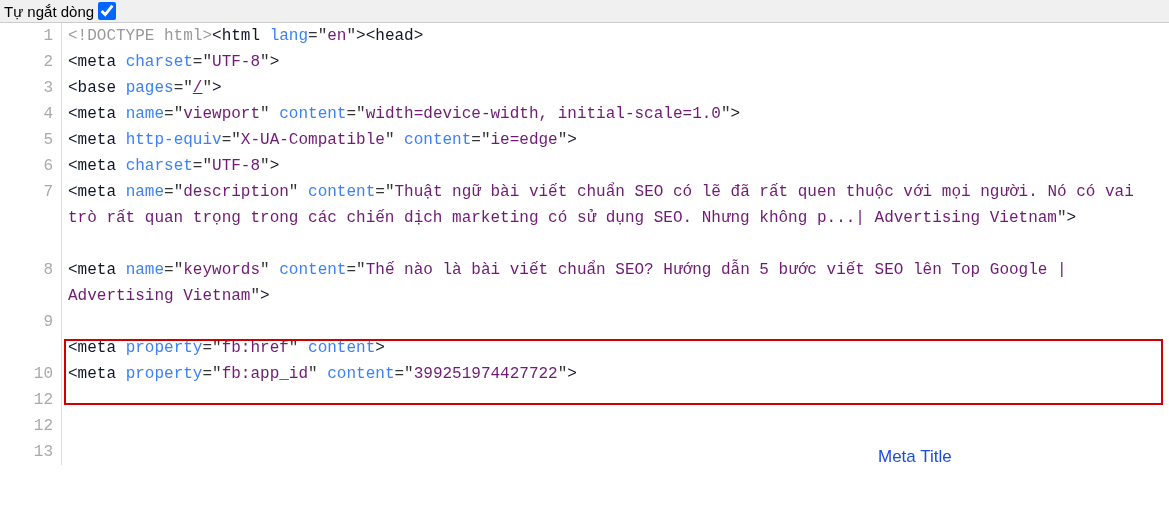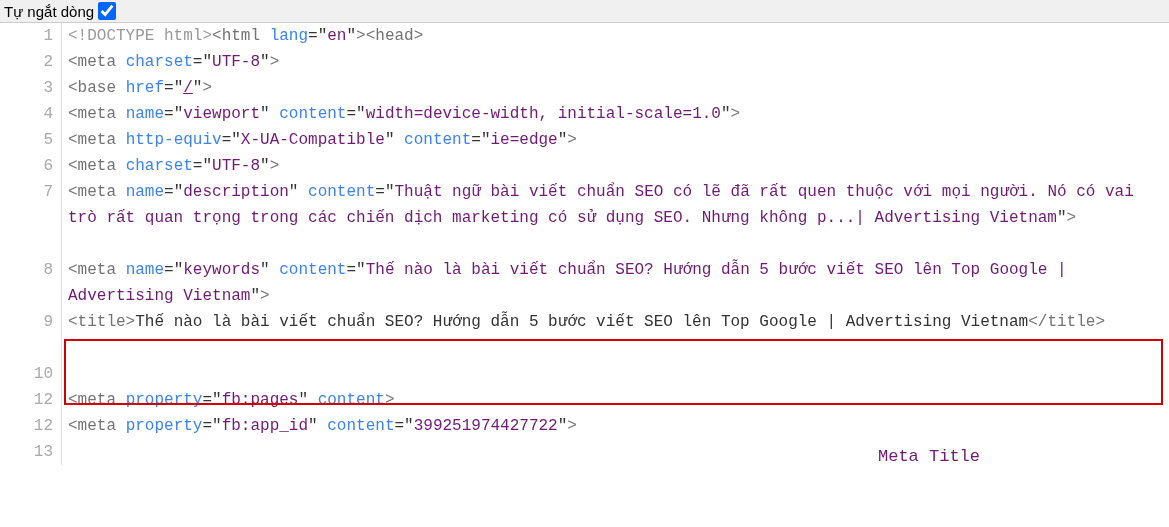--- a/index.html
+++ b/index.html
@@ -49,34 +49,34 @@
   position: relative;
 }
 .code .line {
   font-size: 16px;
   line-height: 26px;
   white-space: pre-wrap;
   word-break: break-word;
   color: #333;
 }
 .t-comment { color: #999; }
-.t-tag { color: #737373; }
+.t-tag { color: #0f172a; }
 .t-attr-name { color: #3b82f6; }
 .t-attr-val { color: #701a75; }
 .t-text { color: #333; }
 .t-underline { text-decoration: underline; }
 .highlight-box {
   position: absolute;
   border: 2px solid #d00000;
   pointer-events: none;
 }
 .annotation {
   position: absolute;
-  font-family: Liberation Mono, monospace;
-  color: #701a75;
+  font-family: Liberation Sans, sans-serif;
+  color: #1d4ed8;
   font-size: 17px;
 }
 </style>
 </head>
 <body>
 
 <div class="toolbar">
   <label>Tự ngắt dòng</label>
   <input type="checkbox" id="wrap-cb" checked="" style="">
 </div>
@@ -93,27 +93,26 @@
       <div class="ln" style="height: 52px;">8</div>
       <div class="ln" style="height: 52px;">9</div>
       <div class="ln" style="height: 26px;">10</div>
       <div class="ln" style="height: 26px;">12</div>
       <div class="ln" style="height: 26px;">12</div>
       <div class="ln" style="height: 26px;">13</div>
     </div>
   <div class="code" id="code">
       <div class="line" style="min-height: 26px;"><span class="t-comment">&lt;!DOCTYPE html&gt;</span><span class="t-tag">&lt;html</span><span class="t-text"> </span><span class="t-attr-name">lang</span><span class="t-text">="</span><span class="t-attr-val">en</span><span class="t-text">"</span><span class="t-tag">&gt;&lt;head&gt;</span></div>
       <div class="line" style="min-height: 26px;"><span class="t-tag">&lt;meta</span><span class="t-text"> </span><span class="t-attr-name">charset</span><span class="t-text">="</span><span class="t-attr-val">UTF-8</span><span class="t-text">"</span><span class="t-tag">&gt;</span></div>
-      <div class="line" style="min-height: 26px;"><span class="t-tag">&lt;base</span><span class="t-text"> </span><span class="t-attr-name">href</span><span class="t-text">="</span><span class="t-attr-val t-underline">/</span><span class="t-text">"</span><span class="t-tag">&gt;</span></div>
+      <div class="line" style="min-height: 26px;"><span class="t-tag">&lt;base</span><span class="t-text"> </span><span class="t-attr-name">pages</span><span class="t-text">="</span><span class="t-attr-val t-underline">/</span><span class="t-text">"</span><span class="t-tag">&gt;</span></div>
       <div class="line" style="min-height: 26px;"><span class="t-tag">&lt;meta</span><span class="t-text"> </span><span class="t-attr-name">name</span><span class="t-text">="</span><span class="t-attr-val">viewport</span><span class="t-text">" </span><span class="t-attr-name">content</span><span class="t-text">="</span><span class="t-attr-val">width=device-width, initial-scale=1.0</span><span class="t-text">"</span><span class="t-tag">&gt;</span></div>
       <div class="line" style="min-height: 26px;"><span class="t-tag">&lt;meta</span><span class="t-text"> </span><span class="t-attr-name">http-equiv</span><span class="t-text">="</span><span class="t-attr-val">X-UA-Compatible</span><span class="t-text">" </span><span class="t-attr-name">content</span><span class="t-text">="</span><span class="t-attr-val">ie=edge</span><span class="t-text">"</span><span class="t-tag">&gt;</span></div>
       <div class="line" style="min-height: 26px;"><span class="t-tag">&lt;meta</span><span class="t-text"> </span><span class="t-attr-name">charset</span><span class="t-text">="</span><span class="t-attr-val">UTF-8</span><span class="t-text">"</span><span class="t-tag">&gt;</span></div>
       <div class="line" style="min-height: 78px;"><span class="t-tag">&lt;meta</span><span class="t-text"> </span><span class="t-attr-name">name</span><span class="t-text">="</span><span class="t-attr-val">description</span><span class="t-text">" </span><span class="t-attr-name">content</span><span class="t-text">="</span><span class="t-attr-val">Thuật ngữ bài viết chuẩn SEO có lẽ đã rất quen thuộc với mọi người. Nó có vai trò rất quan trọng trong các chiến dịch marketing có sử dụng SEO. Nhưng không p...| Advertising Vietnam</span><span class="t-text">"</span><span class="t-tag">&gt;</span></div>
       <div class="line" style="min-height: 52px;"><span class="t-tag">&lt;meta</span><span class="t-text"> </span><span class="t-attr-name">name</span><span class="t-text">="</span><span class="t-attr-val">keywords</span><span class="t-text">" </span><span class="t-attr-name">content</span><span class="t-text">="</span><span class="t-attr-val">Thế nào là bài viết chuẩn SEO? Hướng dẫn 5 bước viết SEO lên Top Google | Advertising Vietnam</span><span class="t-text">"</span><span class="t-tag">&gt;</span></div>
-      <div class="line" style="min-height: 52px;"><span class="t-tag">&lt;title&gt;</span><span class="t-text">Thế nào là bài viết chuẩn SEO? Hướng dẫn 5 bước viết SEO lên Top Google | Advertising Vietnam</span><span class="t-tag">&lt;/title&gt;</span></div>
       <div class="line" style="min-height: 26px;">&nbsp;</div>
-      <div class="line" style="min-height: 26px;"><span class="t-tag">&lt;meta</span><span class="t-text"> </span><span class="t-attr-name">property</span><span class="t-text">="</span><span class="t-attr-val">fb:pages</span><span class="t-text">" </span><span class="t-attr-name">content</span><span class="t-tag">&gt;</span></div>
+      <div class="line" style="min-height: 26px;"><span class="t-tag">&lt;meta</span><span class="t-text"> </span><span class="t-attr-name">property</span><span class="t-text">="</span><span class="t-attr-val">fb:href</span><span class="t-text">" </span><span class="t-attr-name">content</span><span class="t-tag">&gt;</span></div>
       <div class="line" style="min-height: 26px;"><span class="t-tag">&lt;meta</span><span class="t-text"> </span><span class="t-attr-name">property</span><span class="t-text">="</span><span class="t-attr-val">fb:app_id</span><span class="t-text">" </span><span class="t-attr-name">content</span><span class="t-text">="</span><span class="t-attr-val">399251974427722</span><span class="t-text">"</span><span class="t-tag">&gt;</span></div>
       <div class="line" style="min-height: 26px;">&nbsp;</div>
     </div>
   <div class="highlight-box" id="hbox" style="top: 316px; left: 64px; width: 1099px; height: 66px;"></div>
   <div class="annotation" id="anno" style="top: 424px; left: 878px;">Meta Title</div>
 </div>
 
 </body></html>

